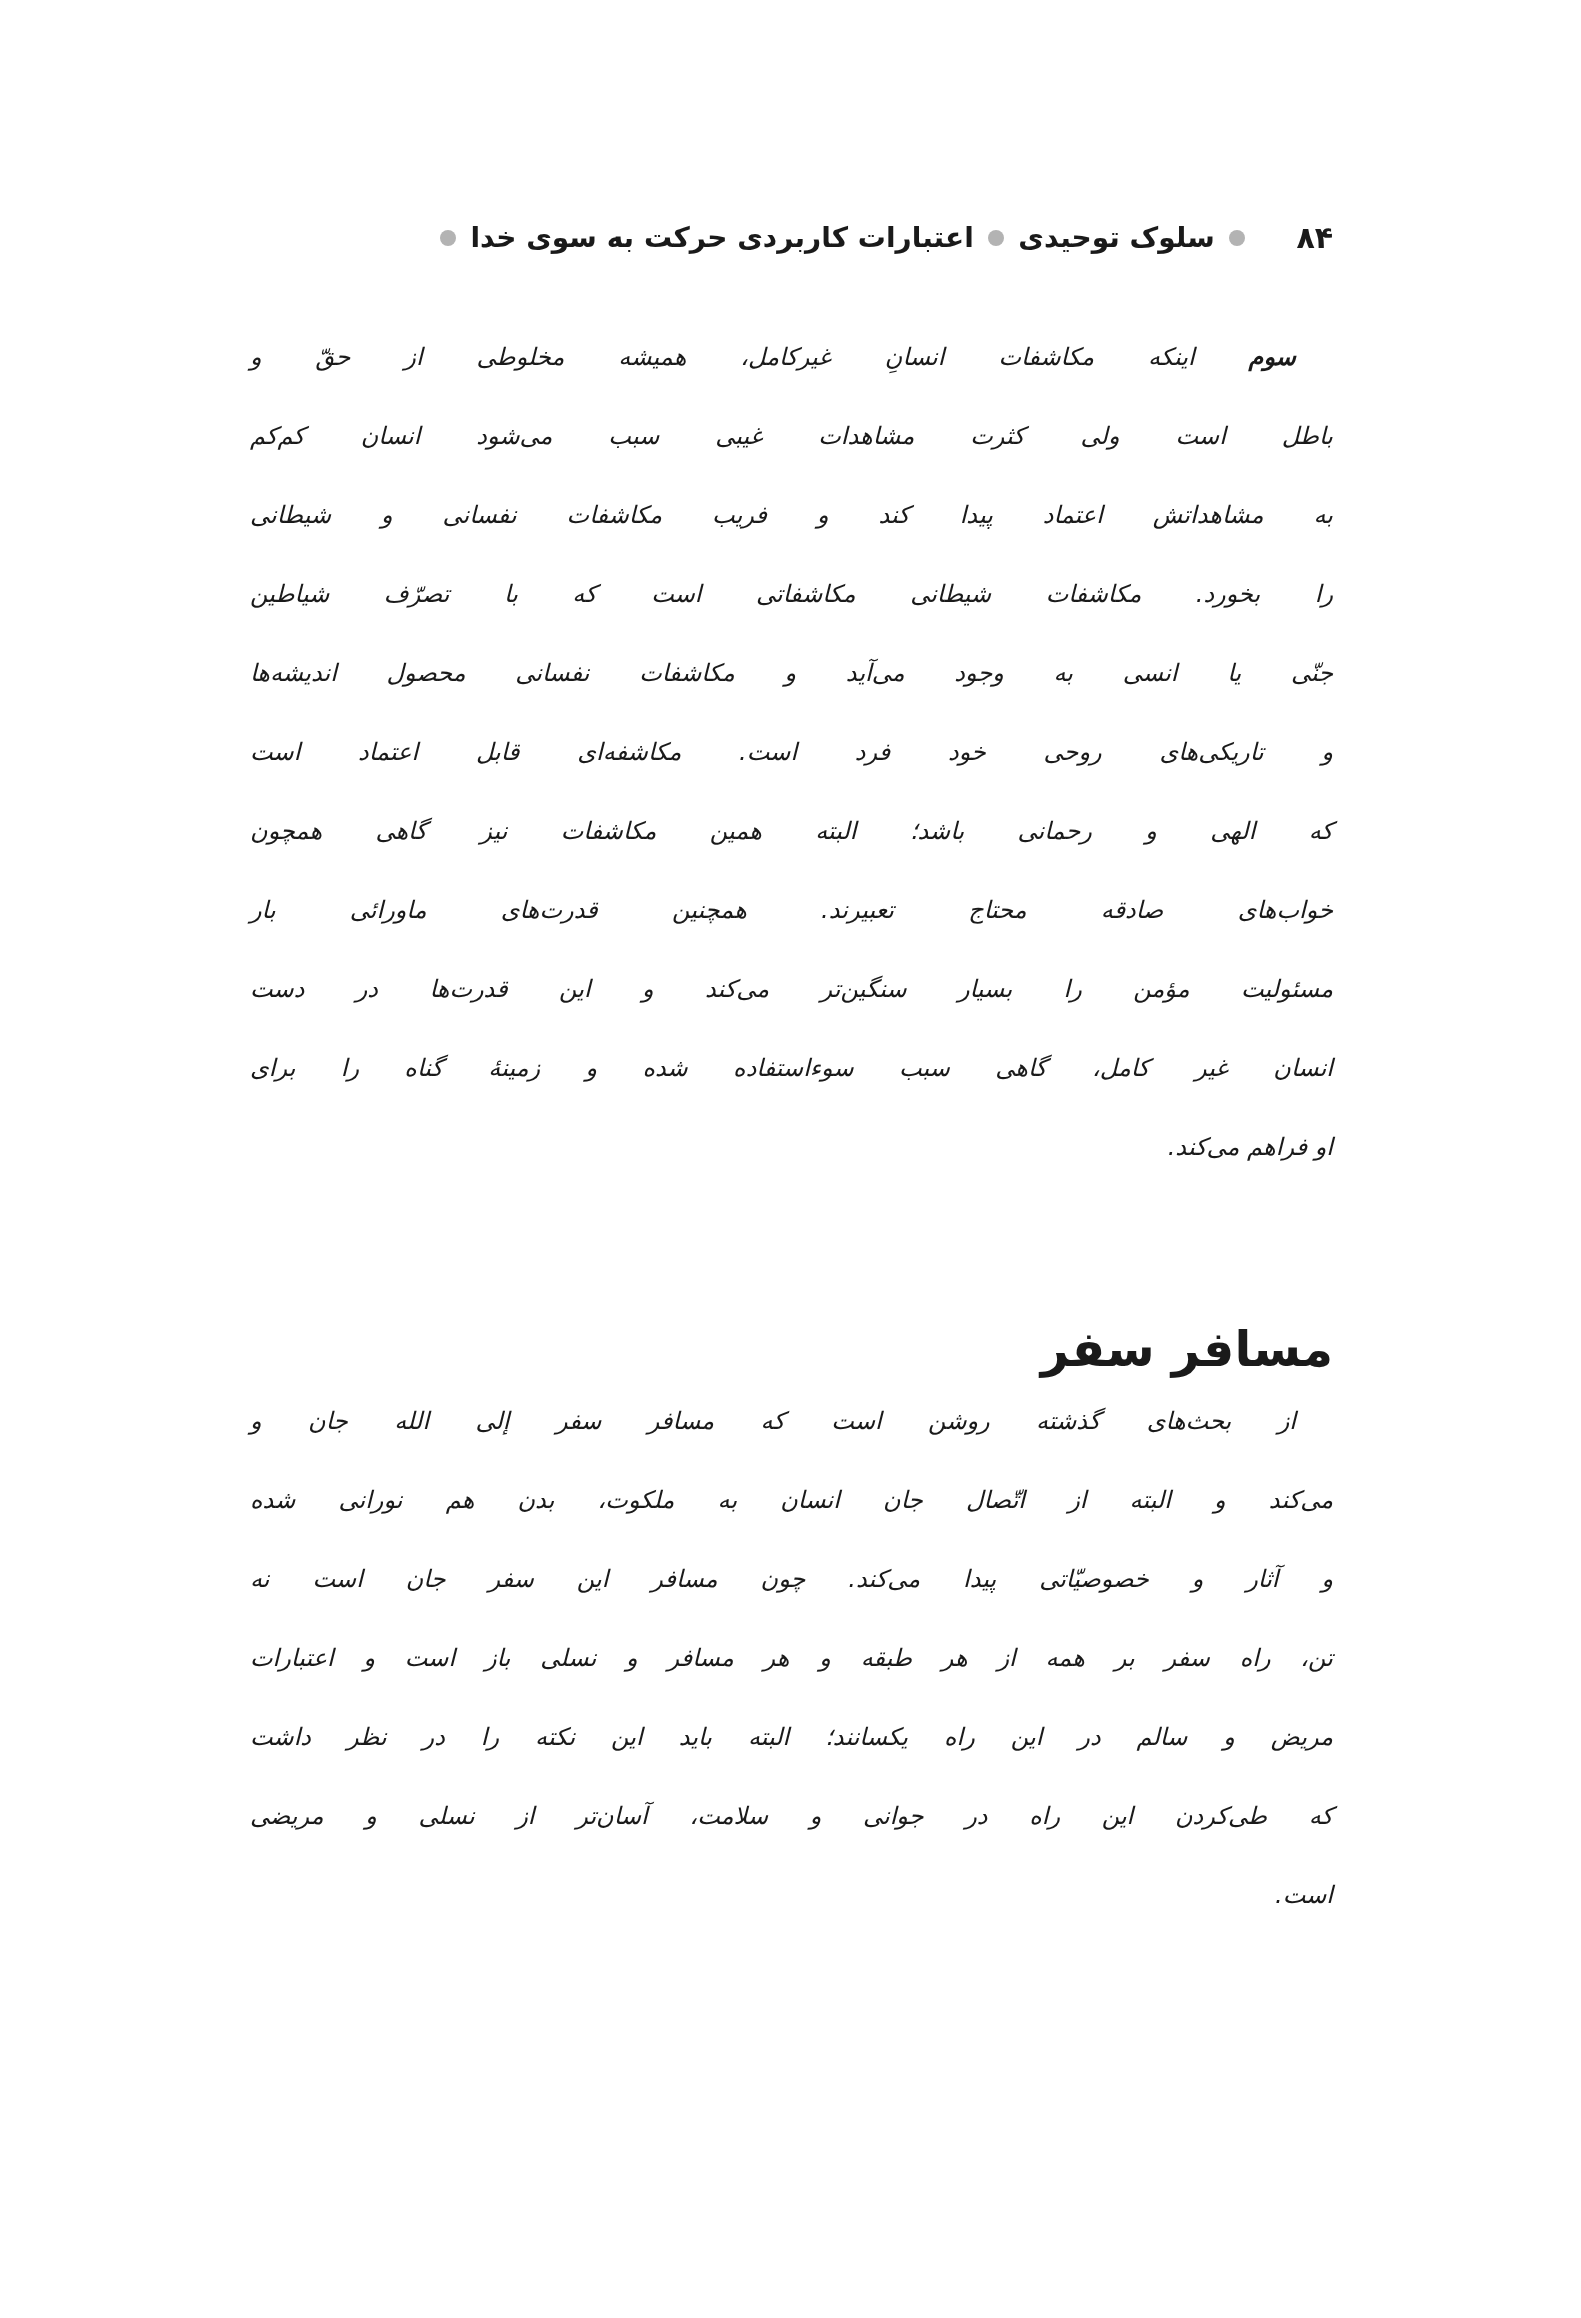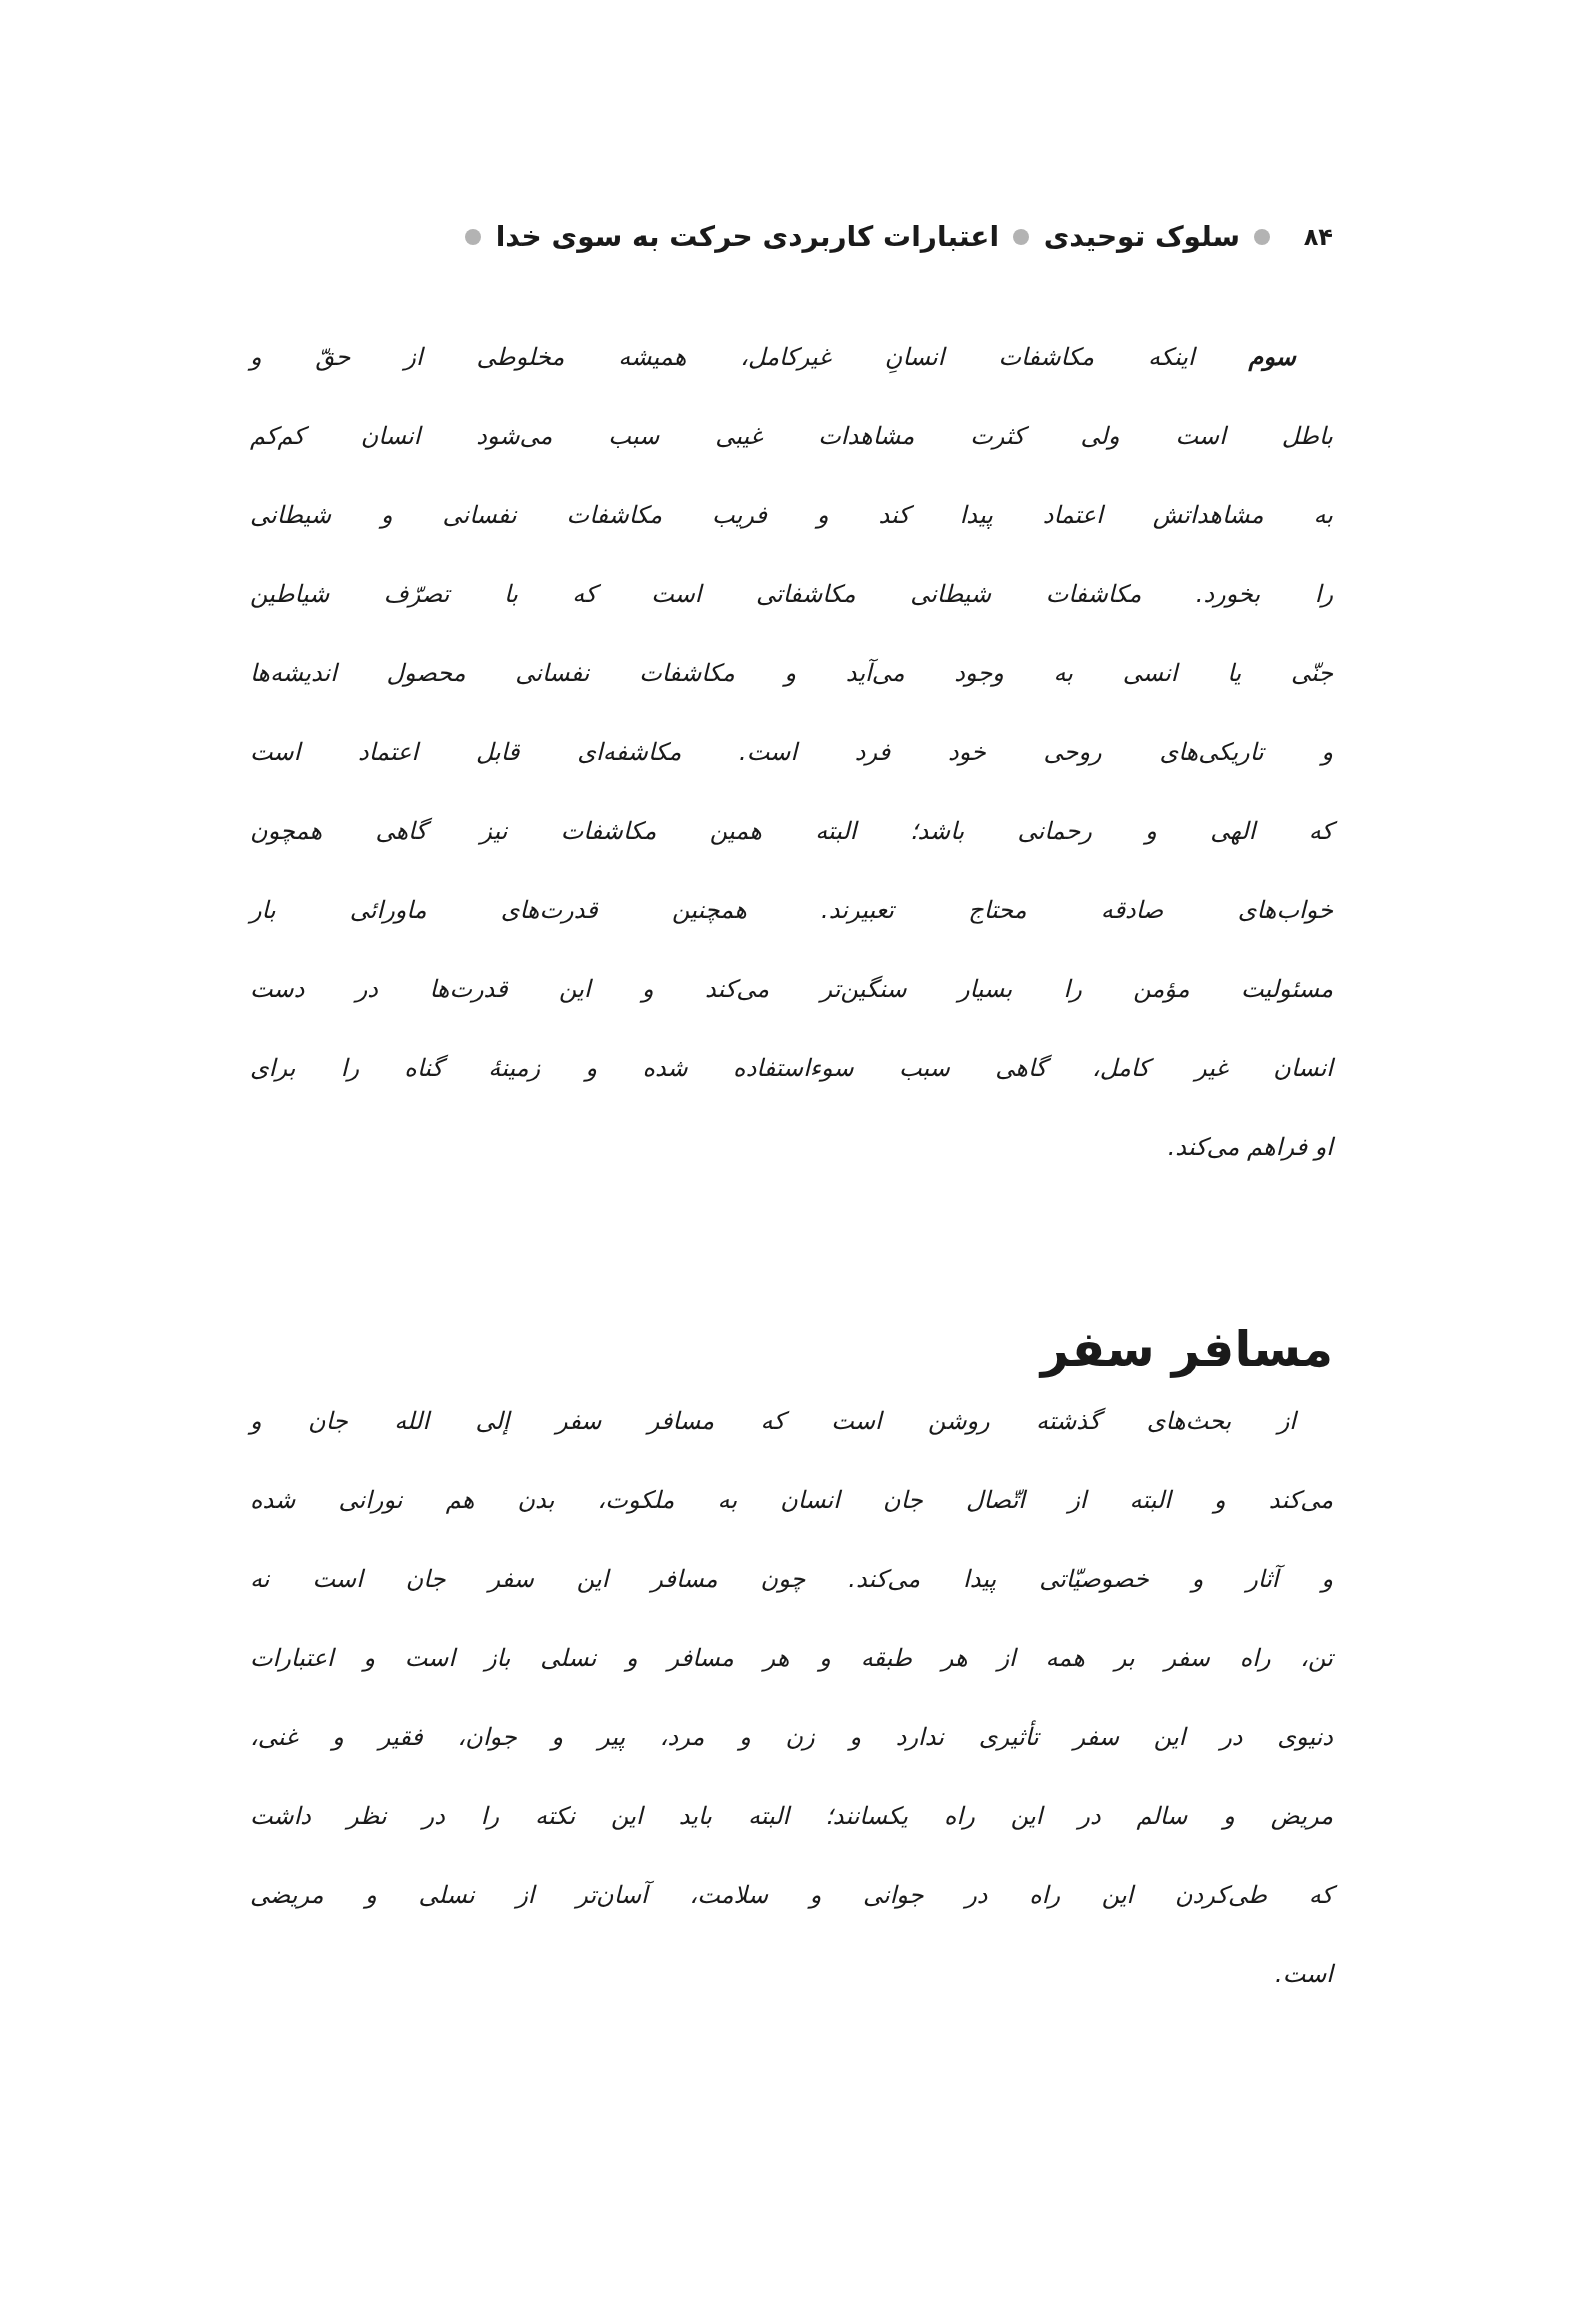--- a/index.html
+++ b/index.html
@@ -21,22 +21,22 @@
     right: 248px;
     display: flex;
     flex-direction: row;
     align-items: center;
     gap: 14.3px;
     font-weight: bold;
     font-size: 28px;
     white-space: nowrap;
   }
   .header .pagenum {
-    font-size: 24px;
-    margin-left: 19px;
+    font-size: 30px;
+    margin-left: 37px;
   }
   .dot {
     width: 16px;
     height: 16px;
     border-radius: 50%;
     background: #b3b3b3;
     flex: 0 0 auto;
   }
   
   .body-text {
@@ -93,20 +93,19 @@
     <div class="line last">او فراهم می‌کند.</div>
   </div>
 
   <div class="section-heading">مسافر سفر</div>
 
   <div class="body-text para2">
     <div class="line indent">از بحث‌های گذشته روشن است که مسافر سفر إلی الله جان و</div>
     <div class="line">می‌کند و البته از اتّصال جان انسان به ملکوت، بدن هم نورانی شده</div>
     <div class="line">و آثار و خصوصیّاتی پیدا می‌کند. چون مسافر این سفر جان است نه</div>
     <div class="line">تن، راه سفر بر همه از هر طبقه و هر مسافر و نسلی باز است و اعتبارات</div>
-    <div class="line">دنیوی در این سفر تأثیری ندارد و زن و مرد، پیر و جوان، فقیر و غنی،</div>
     <div class="line">مریض و سالم در این راه یکسانند؛ البته باید این نکته را در نظر داشت</div>
     <div class="line">که طی‌کردن این راه در جوانی و سلامت، آسان‌تر از نسلی و مریضی</div>
     <div class="line last">است.</div>
   </div>
 
 </div>
 
 
 </body></html>

